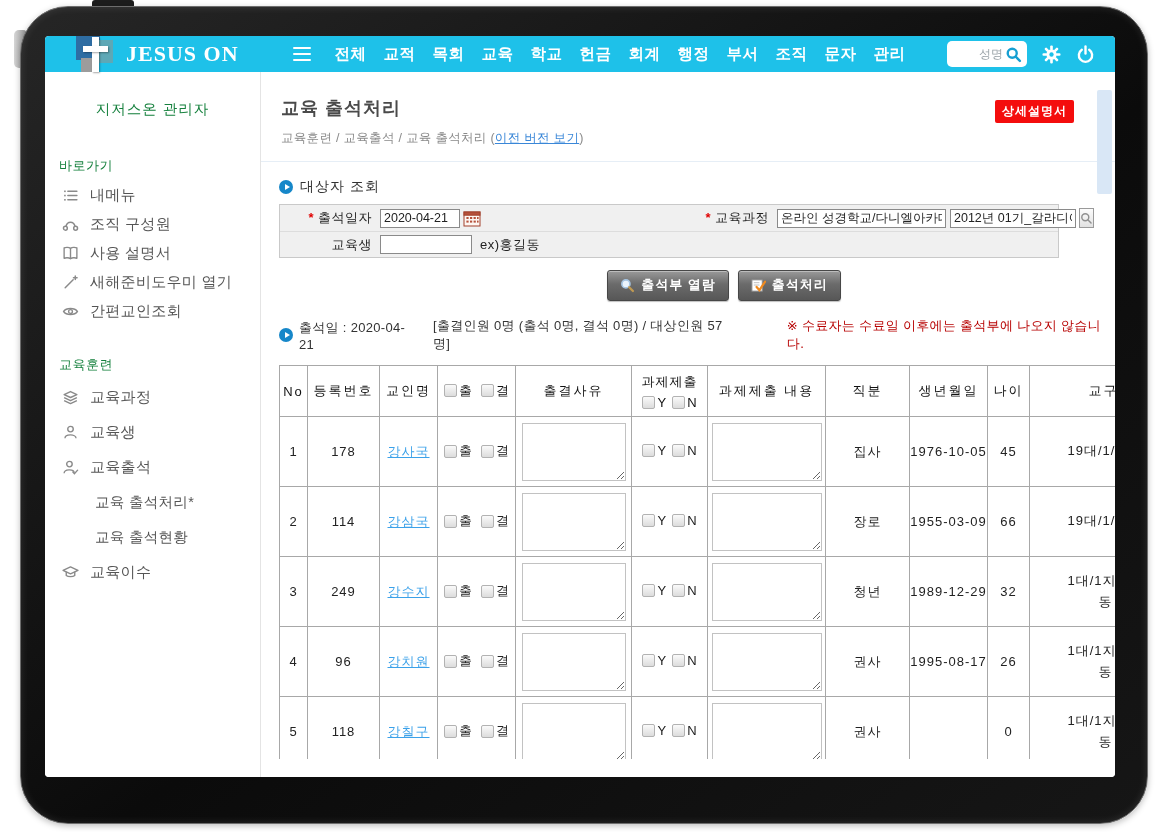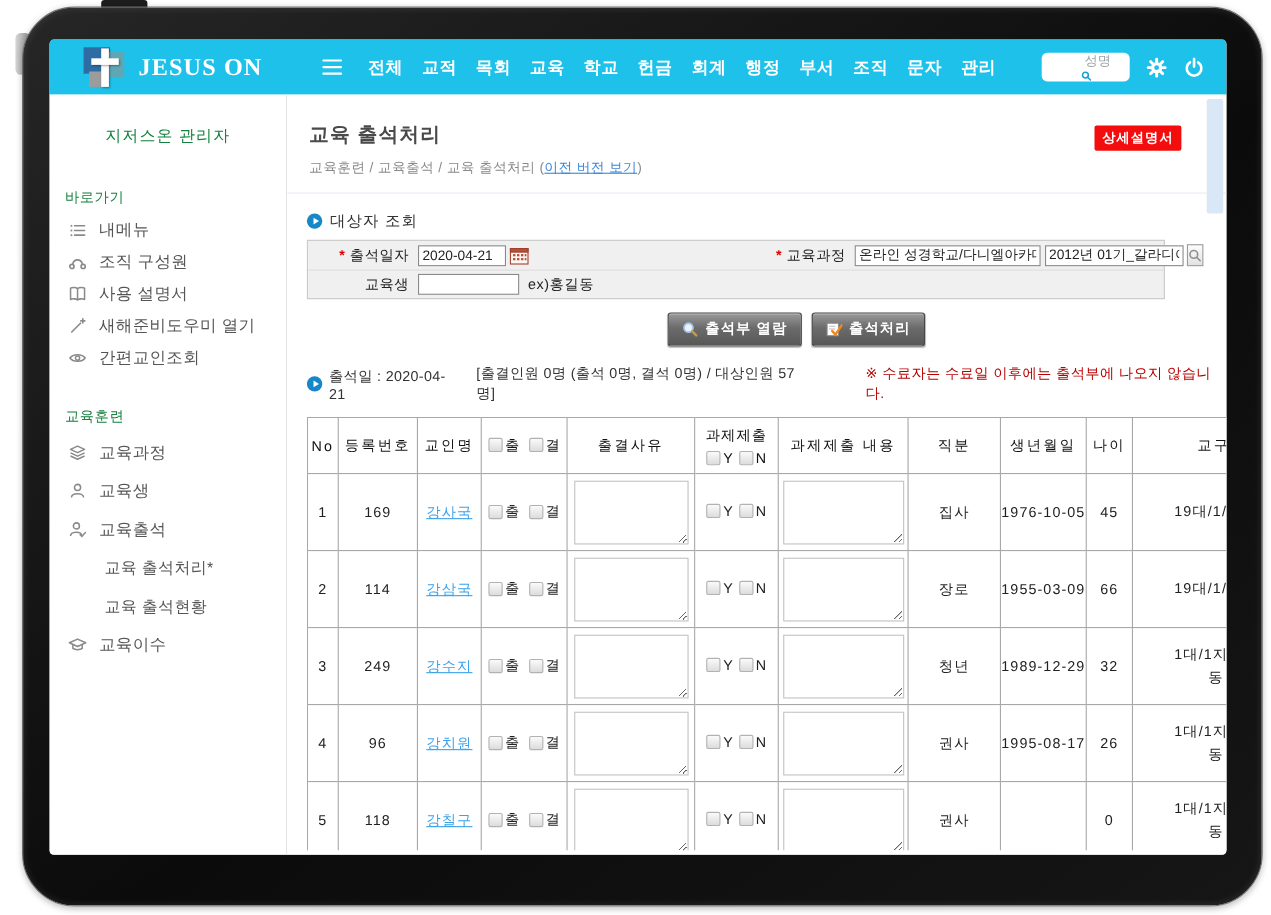--- a/index.html
+++ b/index.html
@@ -15,36 +15,36 @@
             border:1px solid #6d6d6d; box-shadow:inset 0 0 8px rgba(255,255,255,.12), 0 2px 6px rgba(0,0,0,.25); }
   .camera-dot { position:absolute; width:9px; height:9px; border-radius:50%; background:#050505;
                 box-shadow:inset 0 0 2px #2c2c2c; left:29px; }
   .camera-dot.c1 { top:414px; } .camera-dot.c2 { top:446px; }
 
   
   .screen { position:absolute; left:45px; top:36px; width:1070px; height:741px; background:#fff;
             border-radius:4px; overflow:hidden; display:flex; flex-direction:column; }
 
   
-  .topbar { height:50px; flex:none; background:#1ec1e9; display:flex; align-items:center; padding:0 14px 0 30px; }
+  .topbar { height:36px; flex:none; background:#1ec1e9; display:flex; align-items:center; padding:0 14px 0 30px; }
   .brand-logo { width:40px; height:40px; position:relative; flex:none; }
   .brand-logo .sq1 { position:absolute; left:1px; top:2px; width:24px; height:24px; background:#2e6da3; }
   .brand-logo .sq2 { position:absolute; left:17px; top:6px; width:21px; height:23px; background:#5ea8b6; }
   .brand-logo .sq3 { position:absolute; left:6px; top:24px; width:16px; height:14px; background:#9c9c9c; }
   .brand-logo .cross-v { position:absolute; left:17px; top:3px; width:7px; height:35px; background:#fff; box-shadow:1px 1px 2px rgba(0,0,0,.35); }
   .brand-logo .cross-h { position:absolute; left:8px; top:12px; width:25px; height:6px; background:#fff; box-shadow:1px 1px 2px rgba(0,0,0,.35); }
   .brand-text { margin-left:11px; font-family:"Liberation Serif","DejaVu Serif",serif; font-weight:bold;
                 font-size:22px; color:#fff; letter-spacing:1px; }
   .hamburger { margin-left:54px; display:flex; flex-direction:column; gap:3.5px; cursor:pointer; }
   .hamburger span { width:18px; height:2.6px; background:#fff; border-radius:1px; }
   .topnav { display:flex; gap:17px; margin-left:24px; }
   .topnav-item { color:#fff; font-size:15.5px; font-weight:600; letter-spacing:.5px; cursor:pointer; white-space:nowrap; }
   .topbar-right { margin-left:auto; display:flex; align-items:center; gap:15px; padding-right:6px; }
   .search-box { width:80px; height:26px; background:#fff; border-radius:5px; display:flex; align-items:center;
-                justify-content:flex-end; padding:0 5px; gap:2px;flex-direction:column; }
+                justify-content:flex-end; padding:0 5px; gap:2px; }
   .search-box input { width:46px; border:none; outline:none; background:transparent; font-size:12px;
                       color:#666; text-align:right; }
   .search-box input::placeholder { color:#9aa3a8; }
 
   
   .app-body { flex:1; display:flex; min-height:0; }
   .sidebar { width:216px; flex:none; padding-top:28px; border-right:1px solid #e4e4e4; background:#fff; }
   .admin-label { text-align:center; color:#15803d; font-size:14.5px; letter-spacing:1px; }
   .side-section-label { margin:38px 0 6px 14px; color:#15803d; font-size:13px; letter-spacing:.5px; }
   .side-section-label.second { margin-top:30px; }
@@ -395,21 +395,21 @@
               <th>과제제출 내용</th>
               <th>직분</th>
               <th>생년월일</th>
               <th>나이</th>
               <th>교구</th>
             </tr>
           </thead>
           <tbody>
             <tr>
               <td>1</td>
-              <td>169</td>
+              <td>178</td>
               <td class="name-cell"><a>강사국</a></td>
               <td><span class="cb-group">
                     <span class="cb-pair">
                       <input type="checkbox" class="cb" style="">
                       <span>출</span>
                     </span>
                     <span class="cb-pair">
                       <input type="checkbox" class="cb" style="">
                       <span>결</span>
                     </span>

